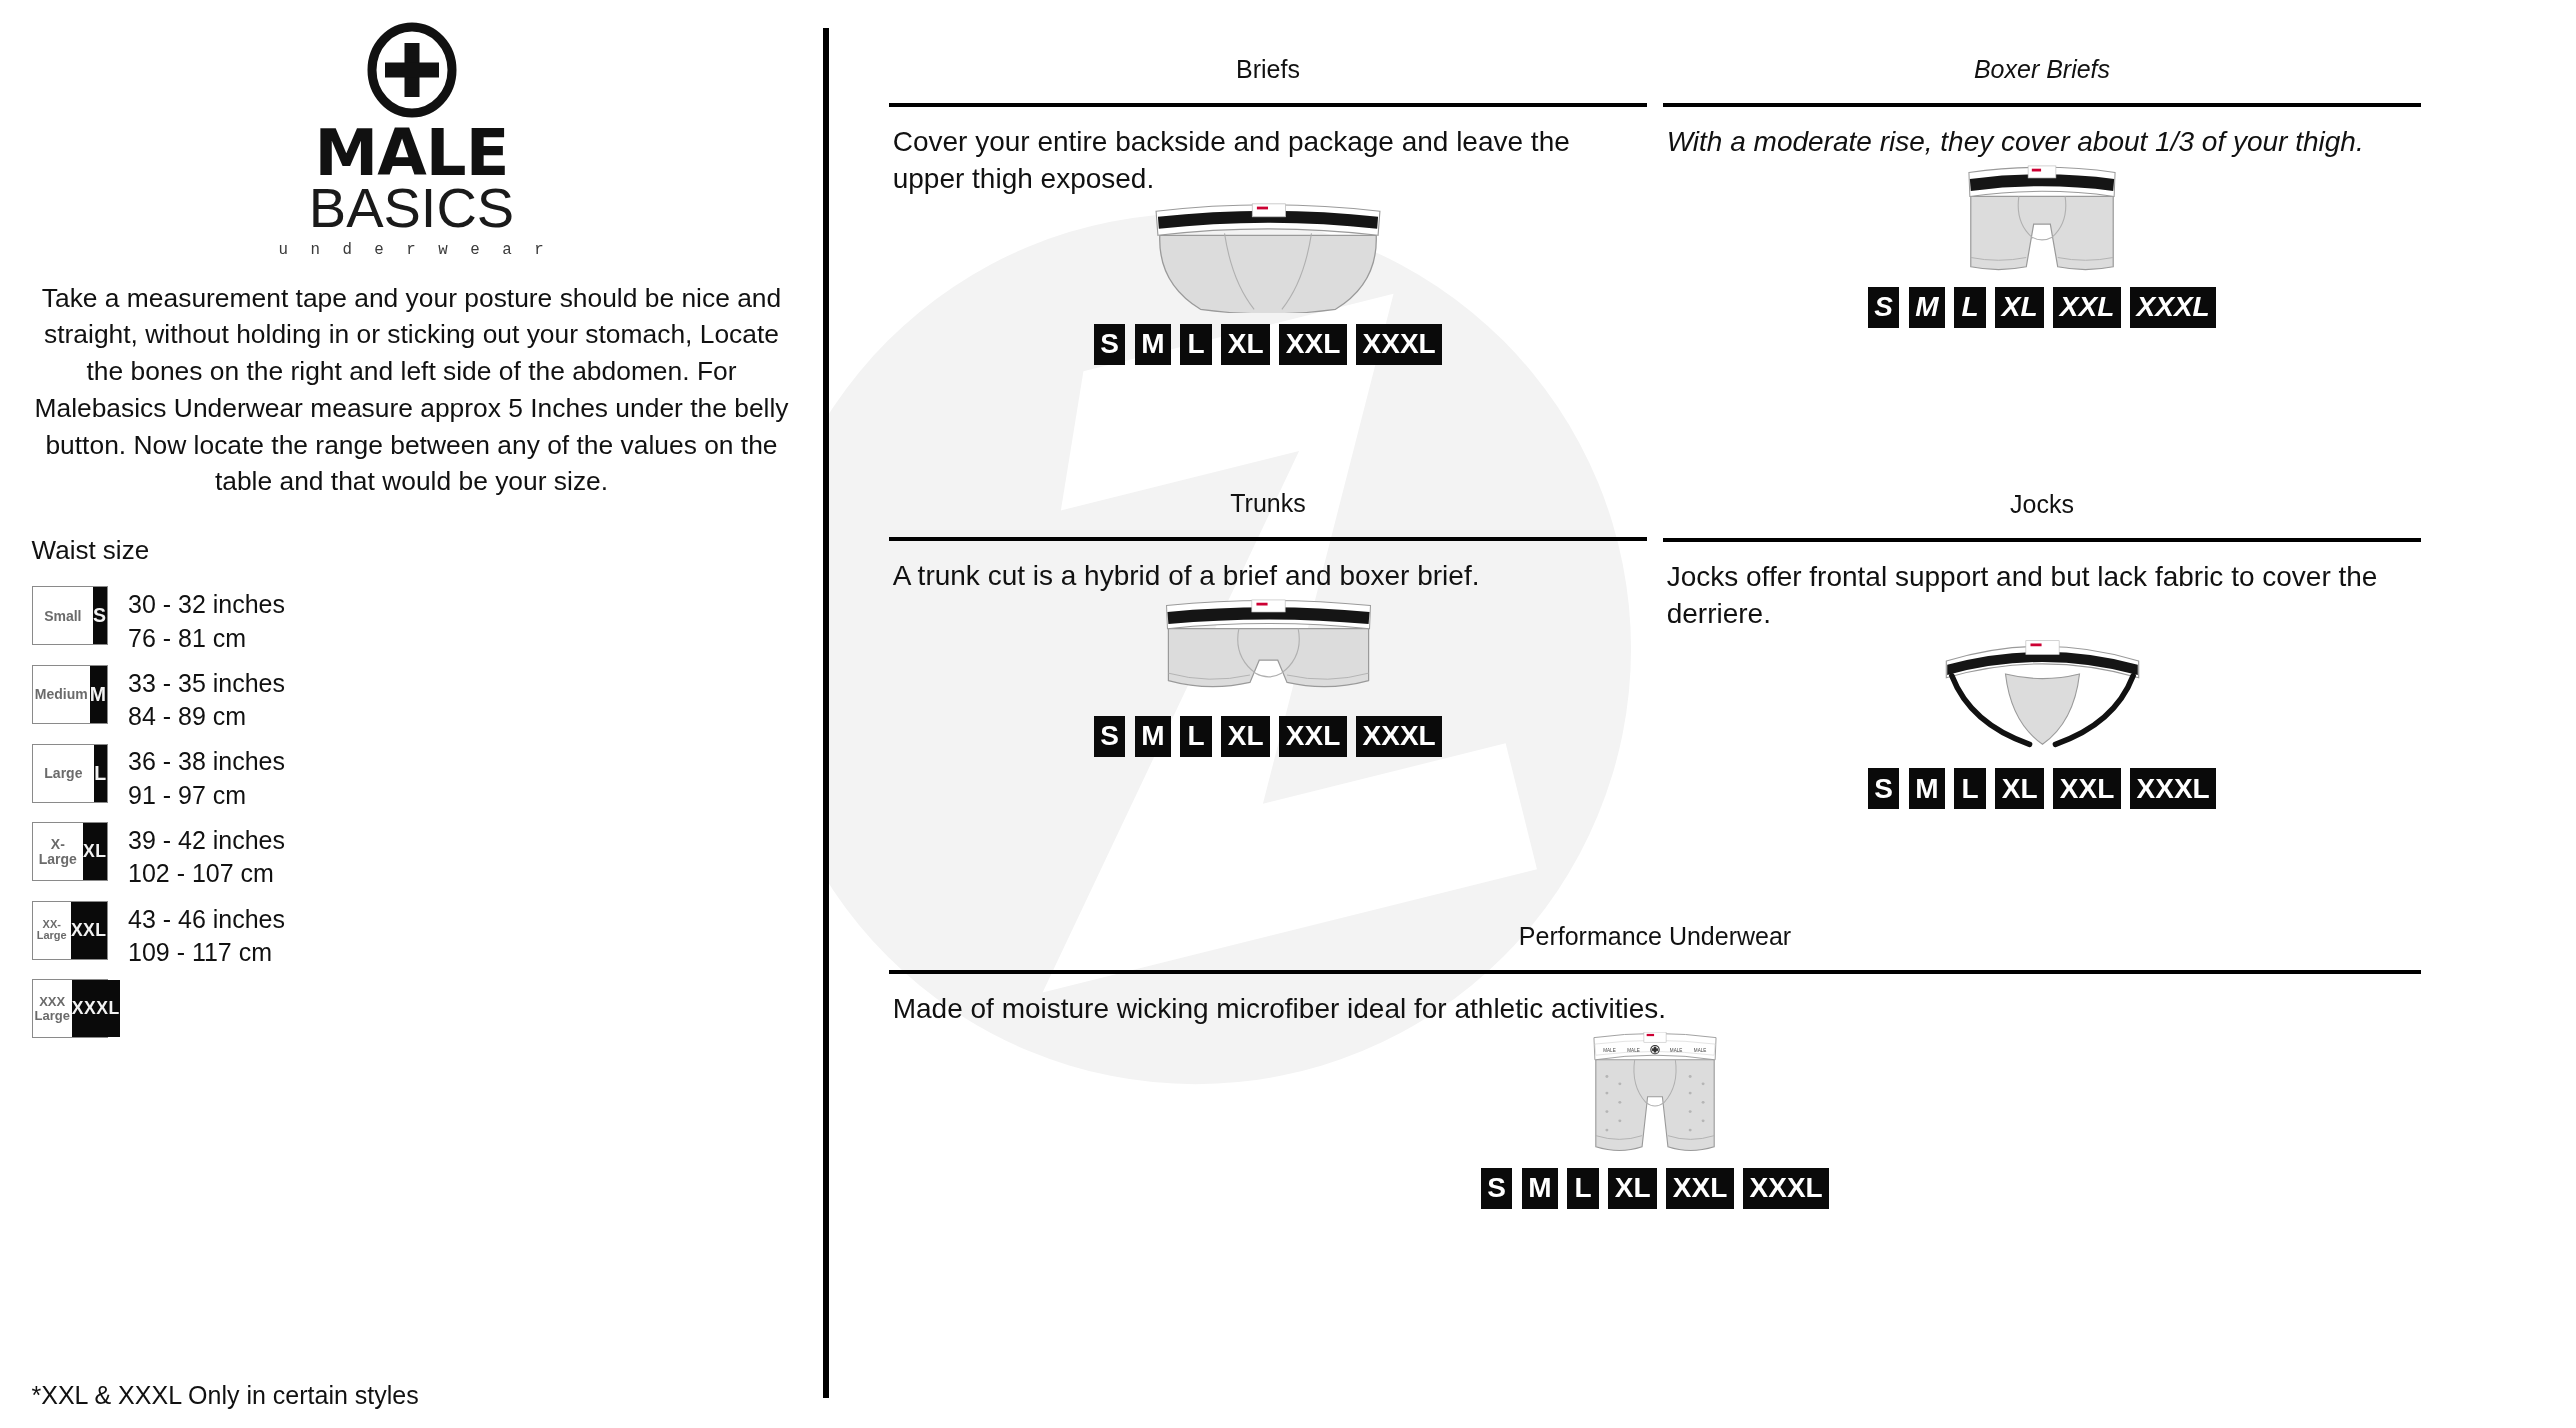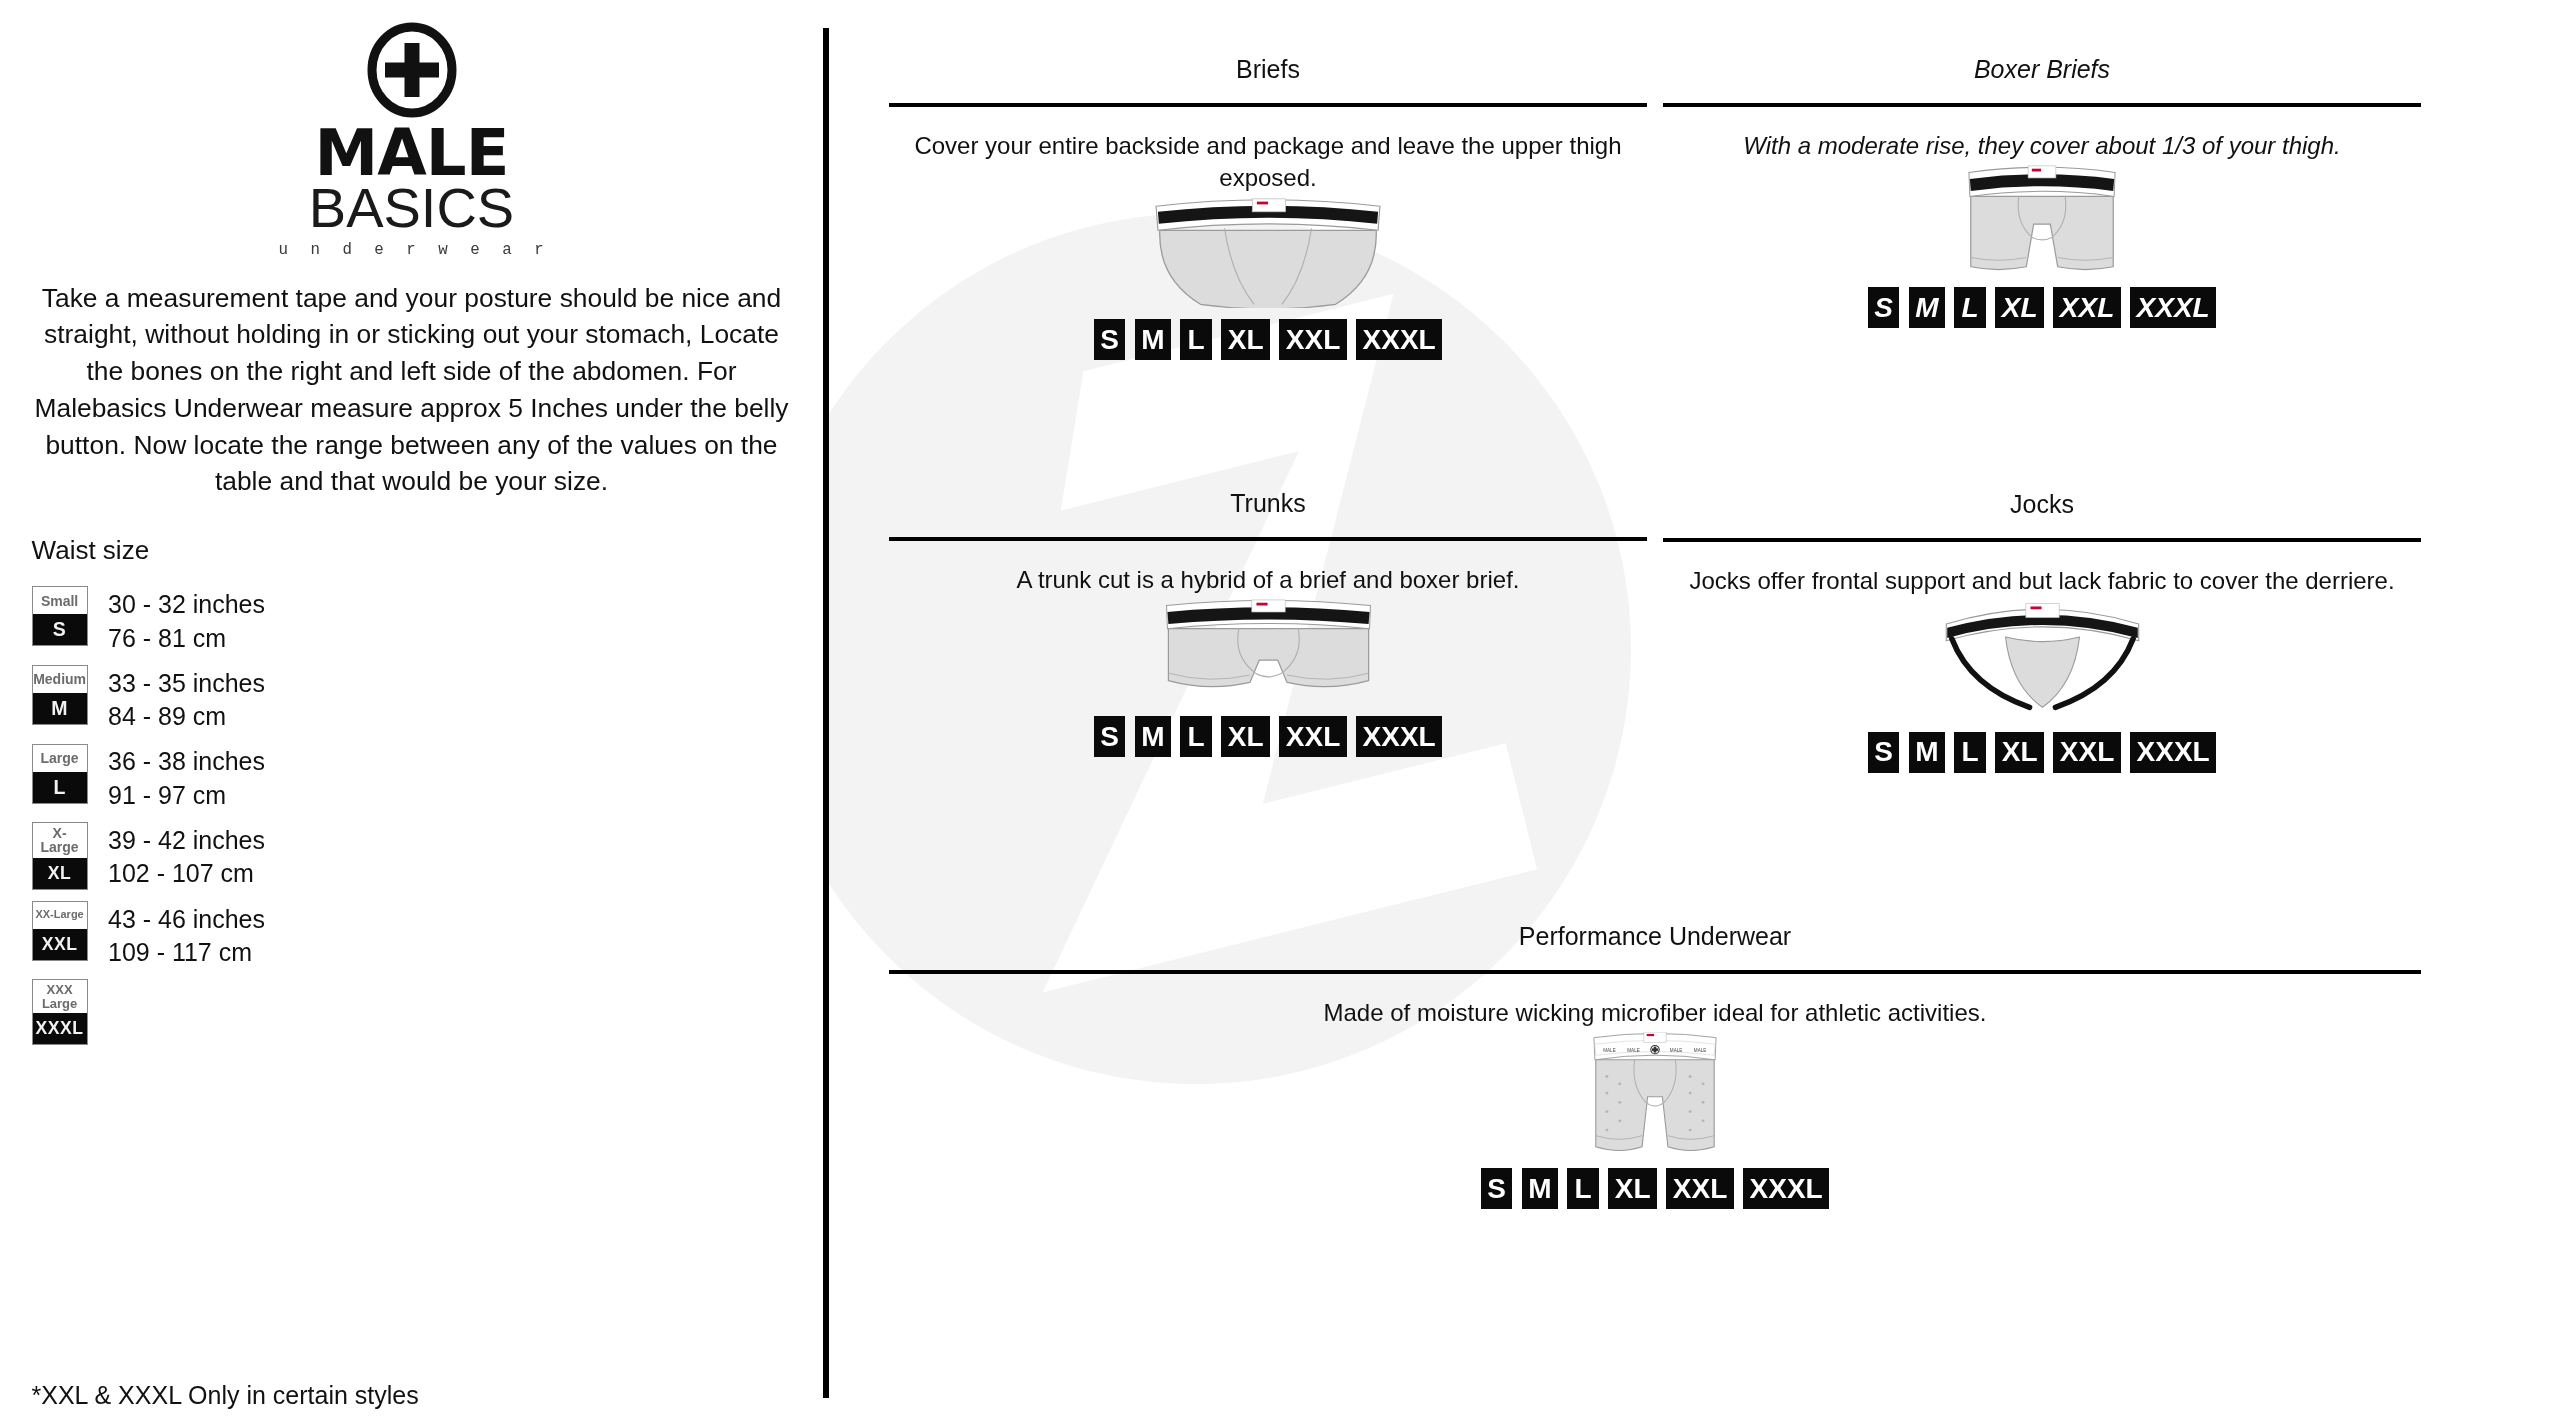--- a/index.html
+++ b/index.html
@@ -60,22 +60,22 @@
   .waist-title{
     margin-top:35px; padding-left:5.6px;
     font-size:26px; color:#111; font-weight:400;
   }
 
   .size-table{ margin-top:20.4px; padding-left:5.6px; }
   .size-row{
     display:flex; align-items:flex-start; margin-bottom:10.2px;
   }
   .size-tag{
-    width:56px; min-height:59px; border:1.4px solid #8a8a8a;
-    display:flex; flex-direction:column; flex:0 0 auto;
+    width:76px; min-height:59px; border:1.4px solid #8a8a8a;
+    display:flex; flex:0 0 auto;
     background:#fff;
   }
   .tag-top{
     flex:1 1 auto; display:flex; align-items:center; justify-content:center;
     background:#fff; color:#6b6b6b; font-size:14px; line-height:1.04;
     font-weight:bold; text-align:center; padding:2.8px 1.9px; min-height:27px;
   }
   .tag-top.two-line{ font-size:13px; }
   .tag-bot{
     background:#0a0a0a; color:#f2f2f2; display:flex;
@@ -101,22 +101,22 @@
 
   .card{ position:absolute; }
 
   .card-title{
     text-align:center; font-size:25px; color:#111; line-height:1.2;
   }
   .card-rule{
     height:4.6px; background:#000; margin-top:18.5px;
   }
   .card-desc{
-    text-align:center; font-size:24px; line-height:1.32; color:#111;
-    margin-top:23px; padding:0 3.7px;
+    text-align:left; font-size:28px; line-height:1.32; color:#111;
+    margin-top:17px; padding:0 3.7px;
   }
   .garment{
     display:flex; justify-content:center; align-items:flex-end;
     margin-top:3.7px;
   }
   .sizes-row{
     display:flex; justify-content:center; align-items:center; gap:9.3px;
   }
   .sz{
     background:#0a0a0a; color:#fff;

